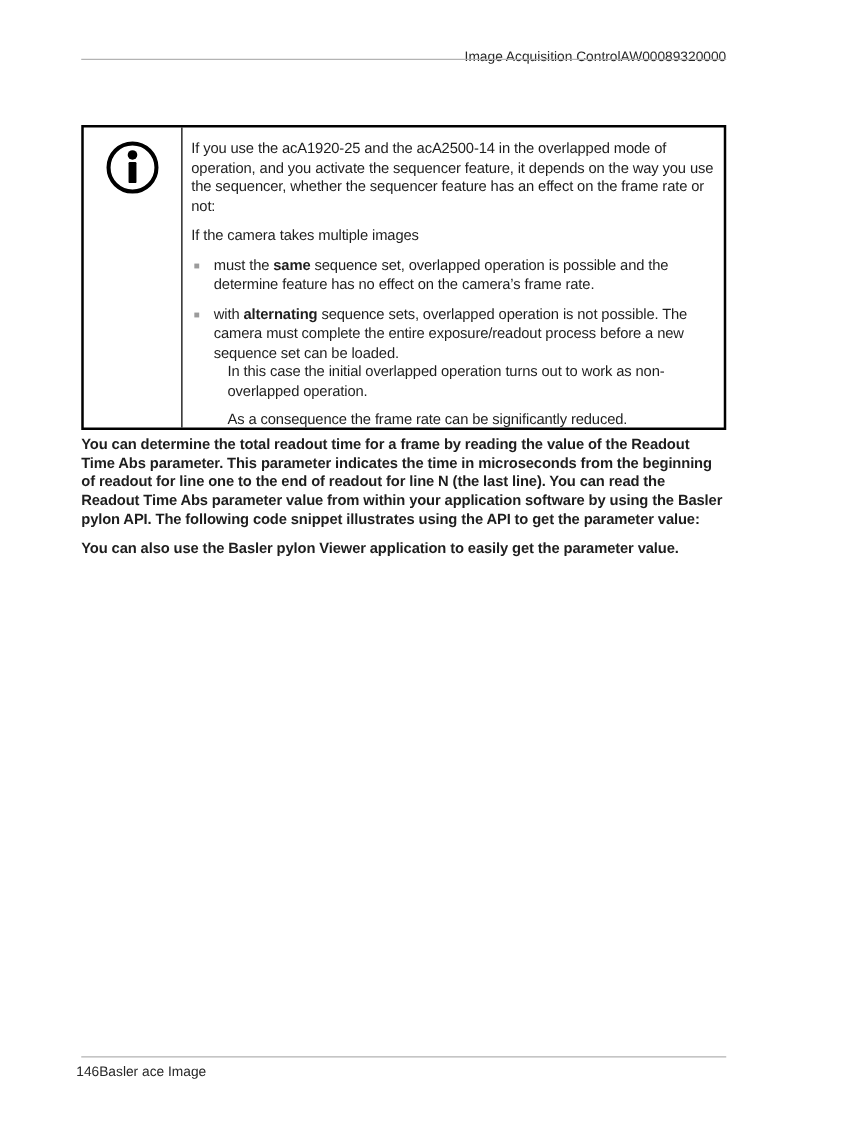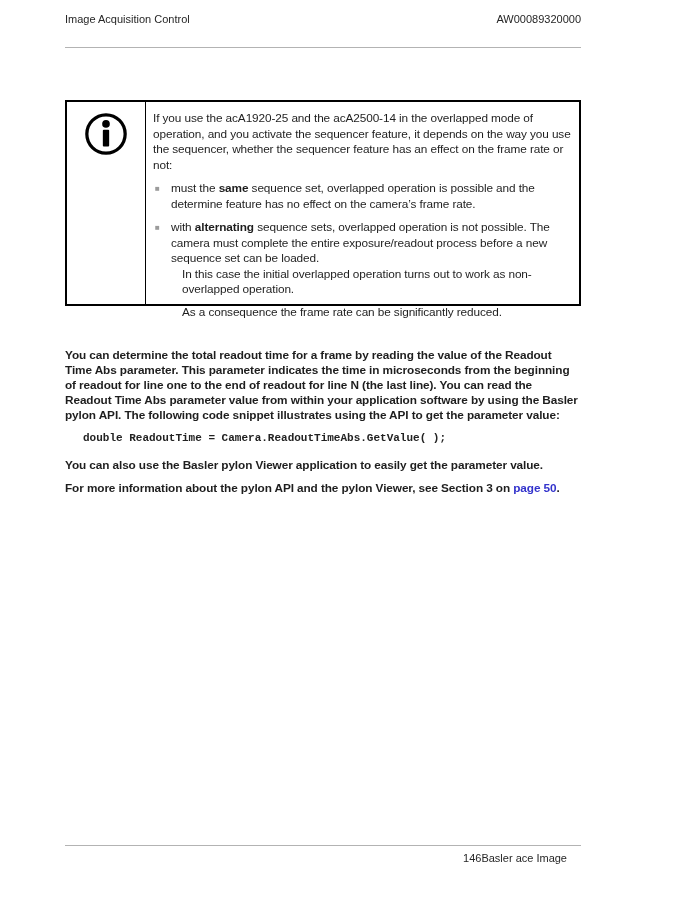--- a/index.html
+++ b/index.html
@@ -9,35 +9,35 @@
     width: 677px;
     height: 899px;
     background: #ffffff;
     font-family: "Liberation Sans", sans-serif;
     color: #1e1e1e;
     overflow: hidden;
   }
   
   .header {
     position: absolute;
-    left: 65px; top: 13px; width: 516px;
-    display: flex; justify-content: space-between;
-    font-size: 11px; color: #262626; gap: 20px;
+    left: 65px; top: 40px; width: 516px;
+    display: flex; justify-content: flex-end;
+    font-size: 11px; color: #262626;
   }
   .header-rule, .footer-rule {
     position: absolute;
     left: 65px; width: 516px; height: 1px;
     background: #b3b3b3;
   }
   .header-rule { top: 47px; }
   .footer-rule { top: 845px; }
   
   .note-box {
     position: absolute;
-    left: 65px; top: 100px; width: 516px; height: 206px;
+    left: 65px; top: 100px; width: 516px; height: 244px;
     border: 2px solid #000000;
     display: flex;
   }
   .note-icon-cell {
     width: 79px;
     flex: 0 0 79px;
     border-right: 1.5px solid #000000;
     display: flex; justify-content: center;
     padding-top: 9px;
   }
@@ -81,22 +81,22 @@
     white-space: pre;
   }
   .link {
     color: #3333cc;
     text-decoration: none;
     cursor: pointer;
   }
   
   .footer {
     position: absolute;
-    left: 51px; top: 852px; width: 516px;
-    display: flex; justify-content: flex-end;
+    left: 61px; top: 852px; width: 516px;
+    display: flex; justify-content: flex-start;
     font-size: 11px; color: #262626;
   }
 </style>
 </head>
 <body>
 
 <div class="page">
 
   <div class="header">
     <span>Image Acquisition Control</span>
@@ -109,38 +109,37 @@
       <span>
         <svg width="46" height="46" viewBox="0 0 48 48" aria-hidden="true">
           <circle cx="24" cy="24" r="20" fill="none" stroke="#000000" stroke-width="3.4"></circle>
           <circle cx="24" cy="13.5" r="4" fill="#000000"></circle>
           <rect x="20.7" y="19.5" width="6.6" height="17.5" rx="1" fill="#000000"></rect>
         </svg>
       </span>
     </div>
     <div class="note-content">
       <p>If you use the acA1920-25 and the acA2500-14 in the overlapped mode of operation, and you activate the sequencer feature, it depends on the way you use the sequencer, whether the sequencer feature has an effect on the frame rate or not:</p>
+      <p>If the camera takes multiple images</p>
       <ul class="bullet-list">
         <li class="bullet-item">
           <span class="marker">■</span>
           <div class="bullet-text"><span>must the </span><b>same</b><span> sequence set, overlapped operation is possible and the determine feature has no effect on the camera’s frame rate.</span></div>
         </li>
         <li class="bullet-item">
           <span class="marker">■</span>
           <div class="bullet-text"><span>with </span><b>alternating</b><span> sequence sets, overlapped operation is not possible. The camera must complete the entire exposure/readout process before a new sequence set can be loaded.</span><span class="block">In this case the initial overlapped operation turns out to work as non-overlapped operation.</span><span class="block followup">As a consequence the frame rate can be significantly reduced.</span></div>
         </li>
       </ul>
     </div>
   </div>
 
   <div class="main">
     <p>You can determine the total readout time for a frame by reading the value of the Readout Time Abs parameter. This parameter indicates the time in microseconds from the beginning of readout for line one to the end of readout for line N (the last line). You can read the Readout Time Abs parameter value from within your application software by using the Basler pylon API. The following code snippet illustrates using the API to get the parameter value:</p>
-    <div class="code-snippet">double ReadoutTime = Camera.ReadoutTimeAbs.GetValue( );</div>
     <p>You can also use the Basler pylon Viewer application to easily get the parameter value.</p>
-    <p><span>For more information about the pylon API and the pylon Viewer, see Section 3 on </span><a class="link">page 50</a><span>.</span></p>
   </div>
 
   <div class="footer-rule"></div>
   <div class="footer">
     <span>146</span>
     <span>Basler ace Image</span>
   </div>
 
 </div>
 

